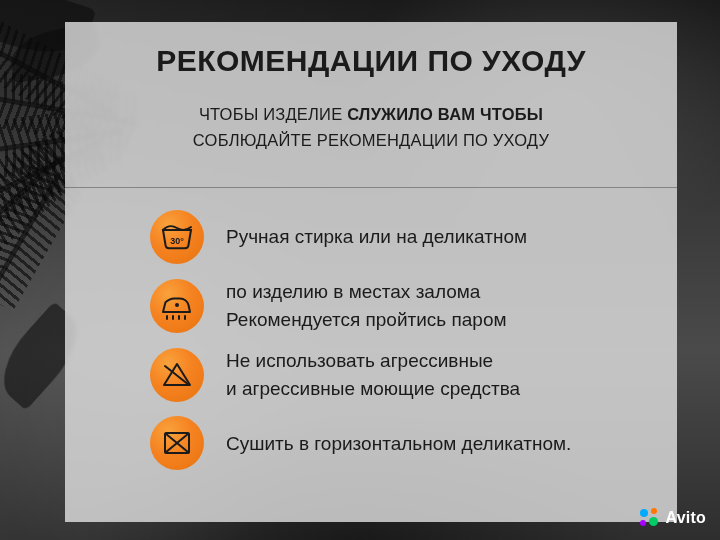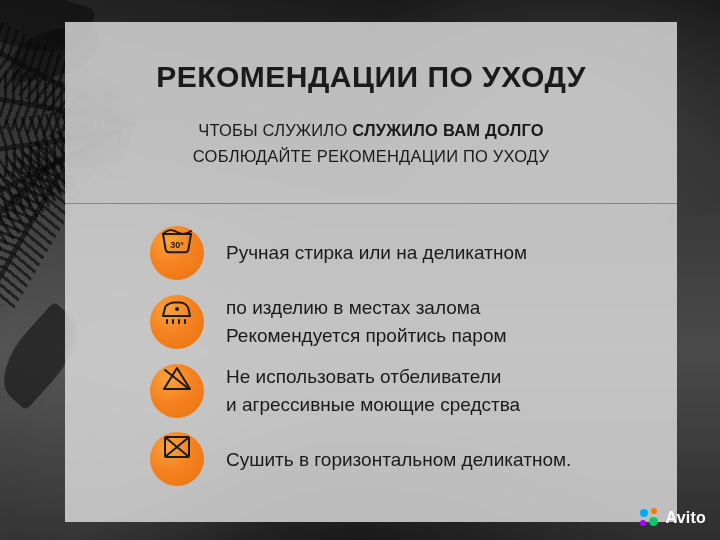--- a/index.html
+++ b/index.html
@@ -59,21 +59,21 @@
     background: rgba(226,226,226,0.80);
     backdrop-filter: blur(2px);
   }
 
   .title {
     text-align: center;
     font-size: 30px;
     font-weight: bold;
     letter-spacing: 0.5px;
     color: #1b1b1b;
-    padding-top: 38px;
+    padding-top: 22px;
   }
 
   .subtitle {
     text-align: center;
     color: #1b1b1b;
     font-size: 16.5px;
     line-height: 1.55;
     margin-top: 24px;
     padding: 0 42px;
   }
@@ -93,21 +93,21 @@
     display: flex;
     align-items: center;
     gap: 22px;
     margin-bottom: 14px;
   }
   .badge {
     flex: 0 0 auto;
     width: 54px; height: 54px;
     border-radius: 50%;
     background: radial-gradient(circle at 34% 28%, #f9a23c 0%, #f58220 45%, #e8730f 100%);
-    display: flex; align-items: flex-start; justify-content: center;
+    display: flex; align-items: center; justify-content: center;
   }
   .badge svg { display: block; }
   .rtext {
     color: #1b1b1b;
     font-size: 19px;
     line-height: 1.45;
     font-weight: normal;
   }
   .rtext span { display: block; }
 
@@ -143,21 +143,21 @@
   <div class="frond" style="left:-50px; top:255px; transform:rotate(-42deg);"></div>
   <div class="frond" style="left:-15px; top:300px; transform:rotate(-60deg);"></div>
   <div class="leaf" style="left:-10px; top:330px; width:100px; height:52px; transform:rotate(-48deg);"></div>
 </div>
 
 <div class="card">
 
   <div class="title">РЕКОМЕНДАЦИИ ПО УХОДУ</div>
 
   <div class="subtitle">
-    <span class="ln"><span>ЧТОБЫ СЛУЖИЛО </span><b>СЛУЖИЛО ВАМ ДОЛГО</b></span>
+    <span class="ln"><span>ЧТОБЫ ИЗДЕЛИЕ </span><b>СЛУЖИЛО ВАМ ЧТОБЫ</b></span>
     <span class="ln">СОБЛЮДАЙТЕ РЕКОМЕНДАЦИИ ПО УХОДУ</span>
   </div>
 
   <div class="divider"></div>
 
   <div class="list">
 
     <div class="row">
       <div class="badge">
         <svg width="36" height="30" viewBox="0 0 36 30">
@@ -187,21 +187,21 @@
     </div>
 
     <div class="row">
       <div class="badge">
         <svg width="32" height="30" viewBox="0 0 32 30">
           <path d="M16 4 L29 25 H3 Z" fill="none" stroke="#1b1b1b" stroke-width="2" stroke-linejoin="round"></path>
           <path d="M4 6 L28 25" stroke="#1b1b1b" stroke-width="2" stroke-linecap="round"></path>
         </svg>
       </div>
       <div class="rtext">
-        <span>Не использовать отбеливатели</span>
+        <span>Не использовать агрессивные</span>
         <span>и агрессивные моющие средства</span>
       </div>
     </div>
 
     <div class="row">
       <div class="badge">
         <svg width="30" height="30" viewBox="0 0 30 30">
           <rect x="3" y="5" width="24" height="20" rx="1.5" fill="none" stroke="#1b1b1b" stroke-width="2"></rect>
           <path d="M3.5 5.5 L26.5 24.5 M26.5 5.5 L3.5 24.5" stroke="#1b1b1b" stroke-width="2" stroke-linecap="round"></path>
         </svg>

